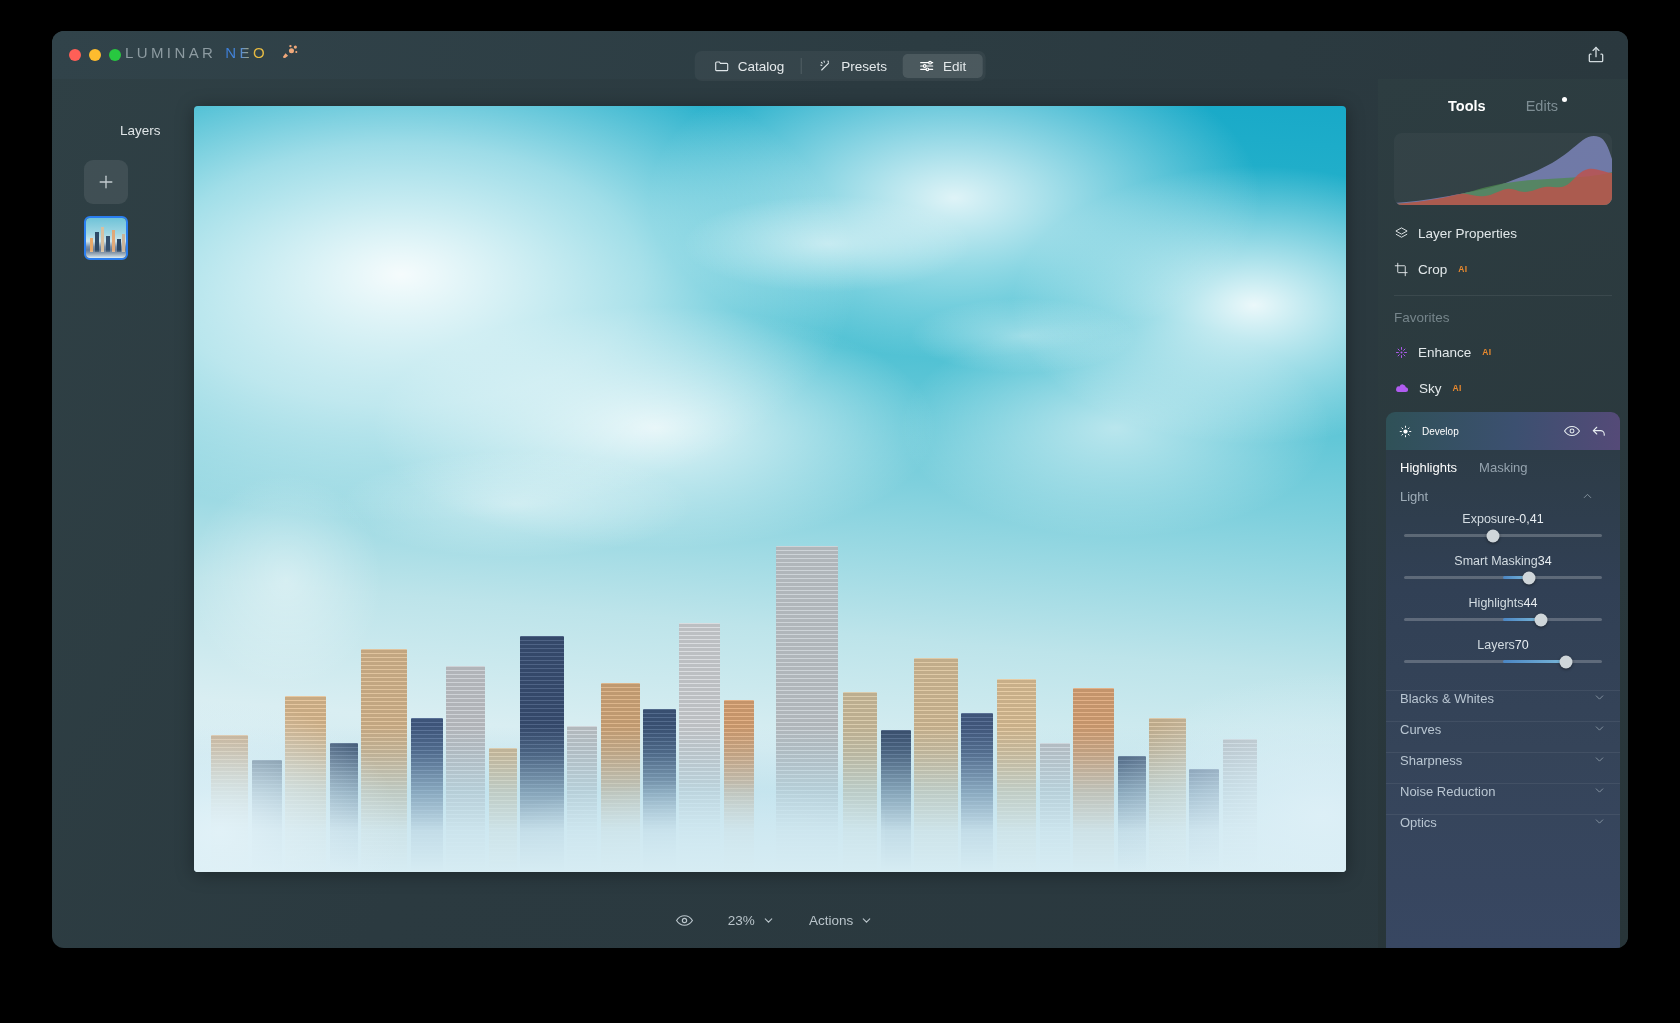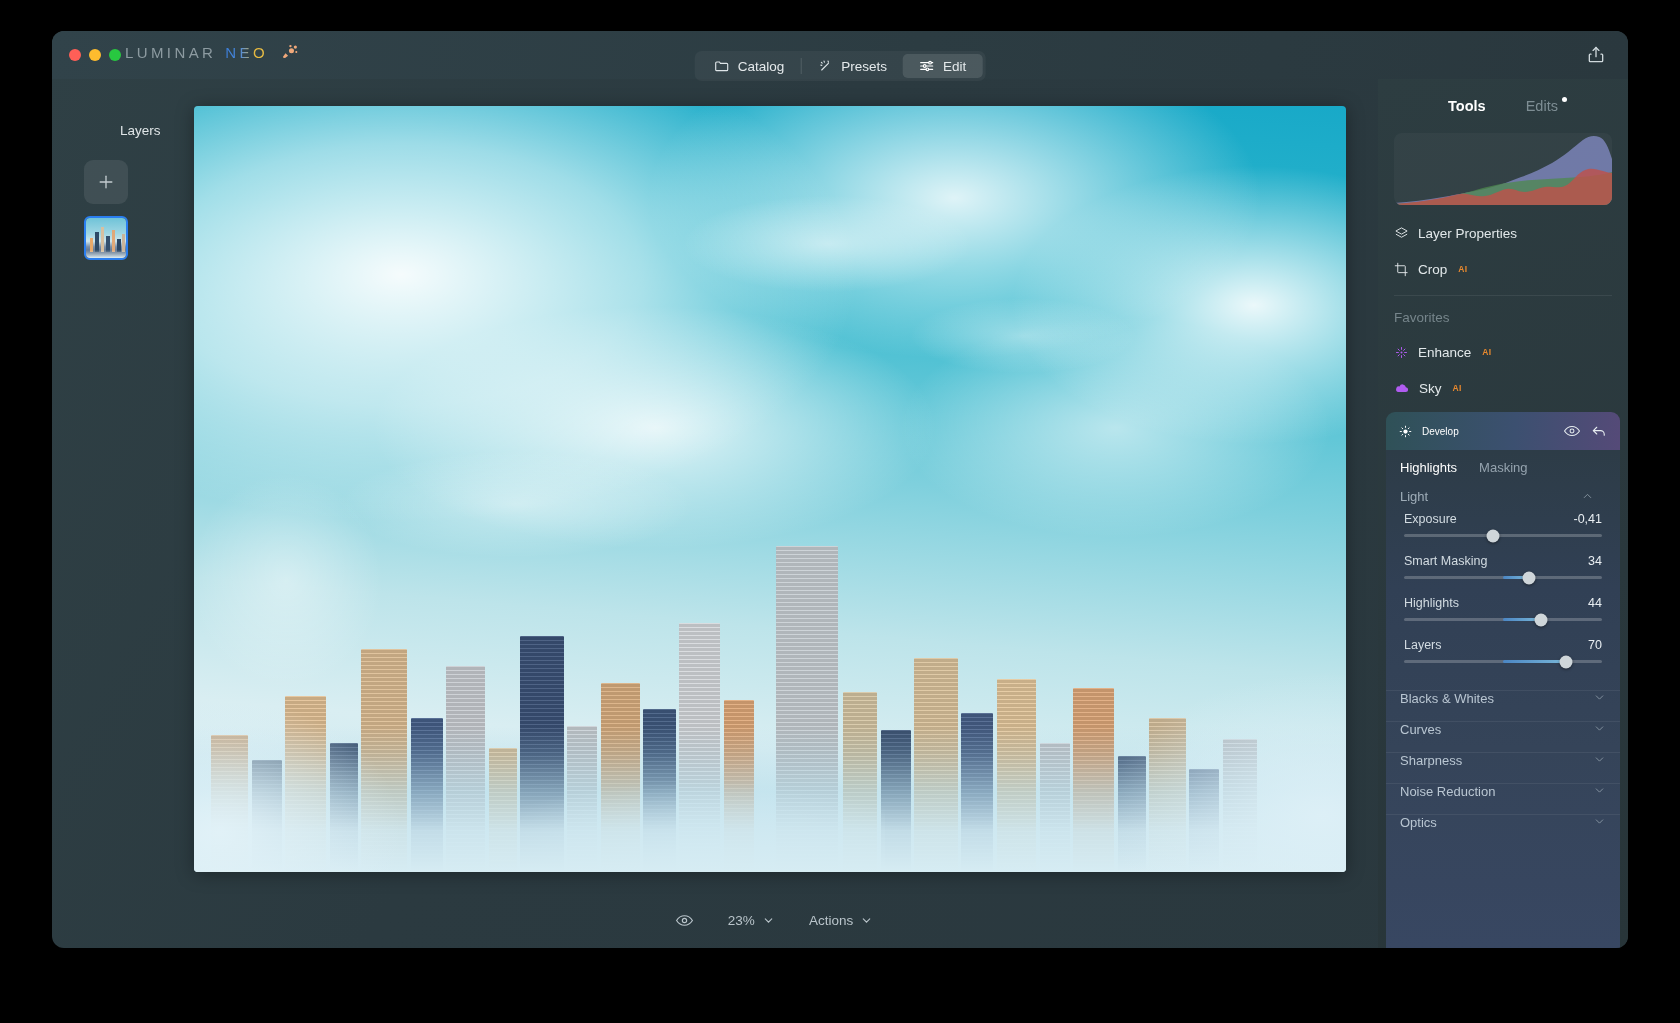--- a/index.html
+++ b/index.html
@@ -253,21 +253,21 @@
   .dtab.active { color: #fff; }
   #light-head {
     display: flex; align-items: center; justify-content: space-between;
     padding: 6px 26px 4px 14px;
     color: #9fadb8; font-size: 13px;
     flex: 0 0 auto;
   }
   #sliders { padding: 4px 18px 10px 18px; flex: 0 0 auto; }
   .slider-block { margin-bottom: 17px; }
   .slider-row {
-    display: flex; justify-content: space-between; align-items: baseline;
+    display: flex; justify-content: center; align-items: baseline;
     font-size: 12.5px; color: #d3dce2; margin-bottom: 8px;
   }
   .slider-val { color: #e9eef2; }
   .track {
     position: relative; height: 3px; border-radius: 2px;
     background: rgba(255,255,255,0.22);
   }
   .fill {
     position: absolute; top: 0; height: 3px; border-radius: 2px;
     background: linear-gradient(90deg, #4b86c4, #79b7d8);

